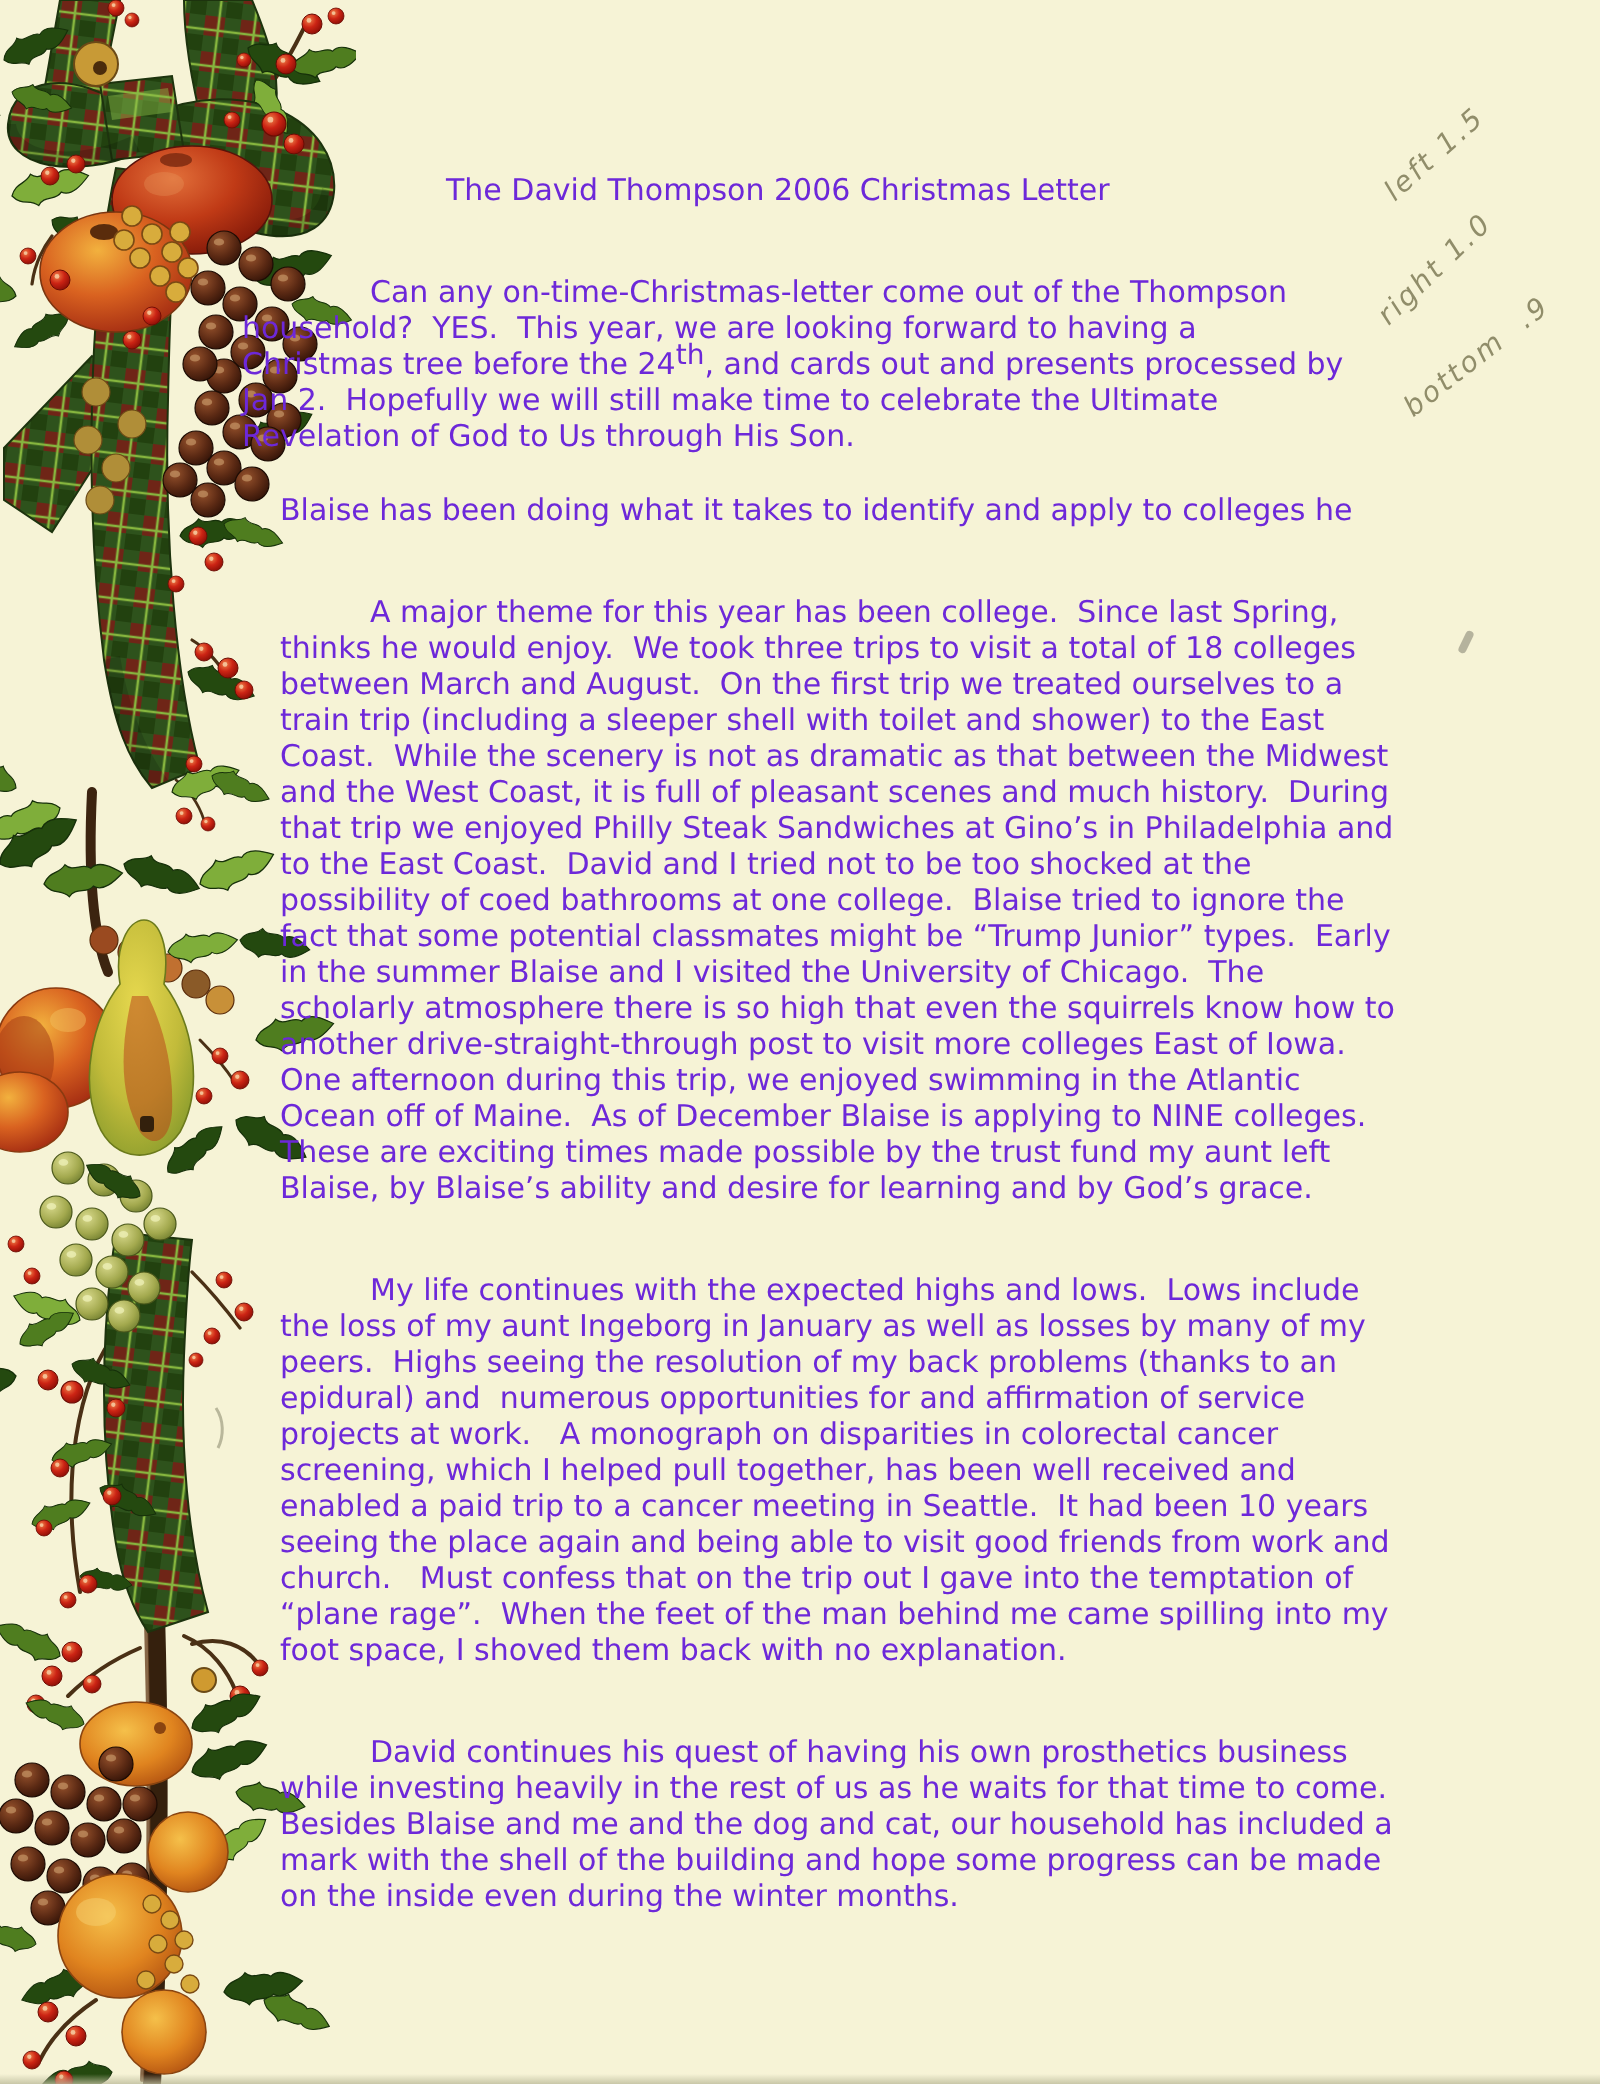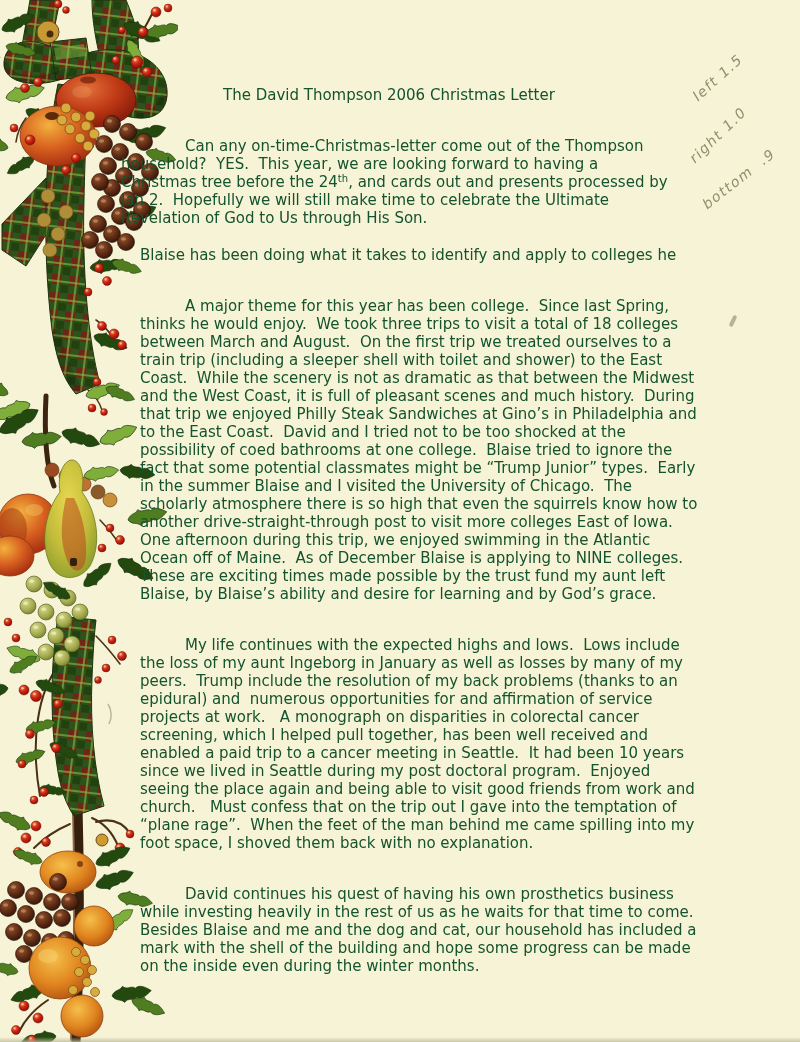--- a/index.html
+++ b/index.html
@@ -5,29 +5,29 @@
   html,body{margin:0;padding:0;}
   body{
     width:800px;height:1042px;position:relative;overflow:hidden;
     background:#f6f3d6;
     font-family:"DejaVu Sans","Liberation Sans",sans-serif;
   }
   .page{position:absolute;inset:0;}
   
   .letter{
     position:absolute;left:140px;top:86px;width:630px;
-    color:#14532d;font-size:15px;line-height:18px;
+    color:#6d28d9;font-size:15px;line-height:18px;
   }
   .title{white-space:pre;margin-left:83px;margin-bottom:19px;}
   .para{margin-bottom:19px;}
   .para-first{margin-left:-19px;}
   .line{white-space:pre;height:18px;line-height:18px;}
   .para .line-first{padding-left:45px;margin-top:33px;}
   .para-first .line-first{padding-left:64px;}
-  sup{font-size:10px;vertical-align:5px;line-height:0;}
+  sup{font-size:14px;vertical-align:5px;line-height:0;}
   
   .note{
     position:absolute;color:#86825f;font-size:14px;font-style:italic;
     letter-spacing:1.5px;white-space:pre;opacity:.9;
     transform-origin:left bottom;
   }
   .note1{left:700px;top:88px;transform:rotate(-42deg);}
   .note2{left:697px;top:150px;transform:rotate(-44deg);}
   .note3{left:709px;top:196px;transform:rotate(-38deg);}
   
@@ -397,26 +397,25 @@
           <div class="line">scholarly atmosphere there is so high that even the squirrels know how to</div>
           <div class="line">another drive-straight-through post to visit more colleges East of Iowa.</div>
           <div class="line">One afternoon during this trip, we enjoyed swimming in the Atlantic</div>
           <div class="line">Ocean off of Maine.  As of December Blaise is applying to NINE colleges.</div>
           <div class="line">These are exciting times made possible by the trust fund my aunt left</div>
           <div class="line">Blaise, by Blaise’s ability and desire for learning and by God’s grace.</div>
         </div>
         <div class="para">
           <div class="line line-first">My life continues with the expected highs and lows.  Lows include</div>
           <div class="line">the loss of my aunt Ingeborg in January as well as losses by many of my</div>
-          <div class="line">peers.  Trump include the resolution of my back problems (thanks to an</div>
+          <div class="line">peers.  Highs seeing the resolution of my back problems (thanks to an</div>
           <div class="line">epidural) and  numerous opportunities for and affirmation of service</div>
           <div class="line">projects at work.   A monograph on disparities in colorectal cancer</div>
           <div class="line">screening, which I helped pull together, has been well received and</div>
           <div class="line">enabled a paid trip to a cancer meeting in Seattle.  It had been 10 years</div>
-          <div class="line">since we lived in Seattle during my post doctoral program.  Enjoyed</div>
           <div class="line">seeing the place again and being able to visit good friends from work and</div>
           <div class="line">church.   Must confess that on the trip out I gave into the temptation of</div>
           <div class="line">“plane rage”.  When the feet of the man behind me came spilling into my</div>
           <div class="line">foot space, I shoved them back with no explanation.</div>
         </div>
         <div class="para">
           <div class="line line-first">David continues his quest of having his own prosthetics business</div>
           <div class="line">while investing heavily in the rest of us as he waits for that time to come.</div>
           <div class="line">Besides Blaise and me and the dog and cat, our household has included a</div>
           <div class="line">mark with the shell of the building and hope some progress can be made</div>

